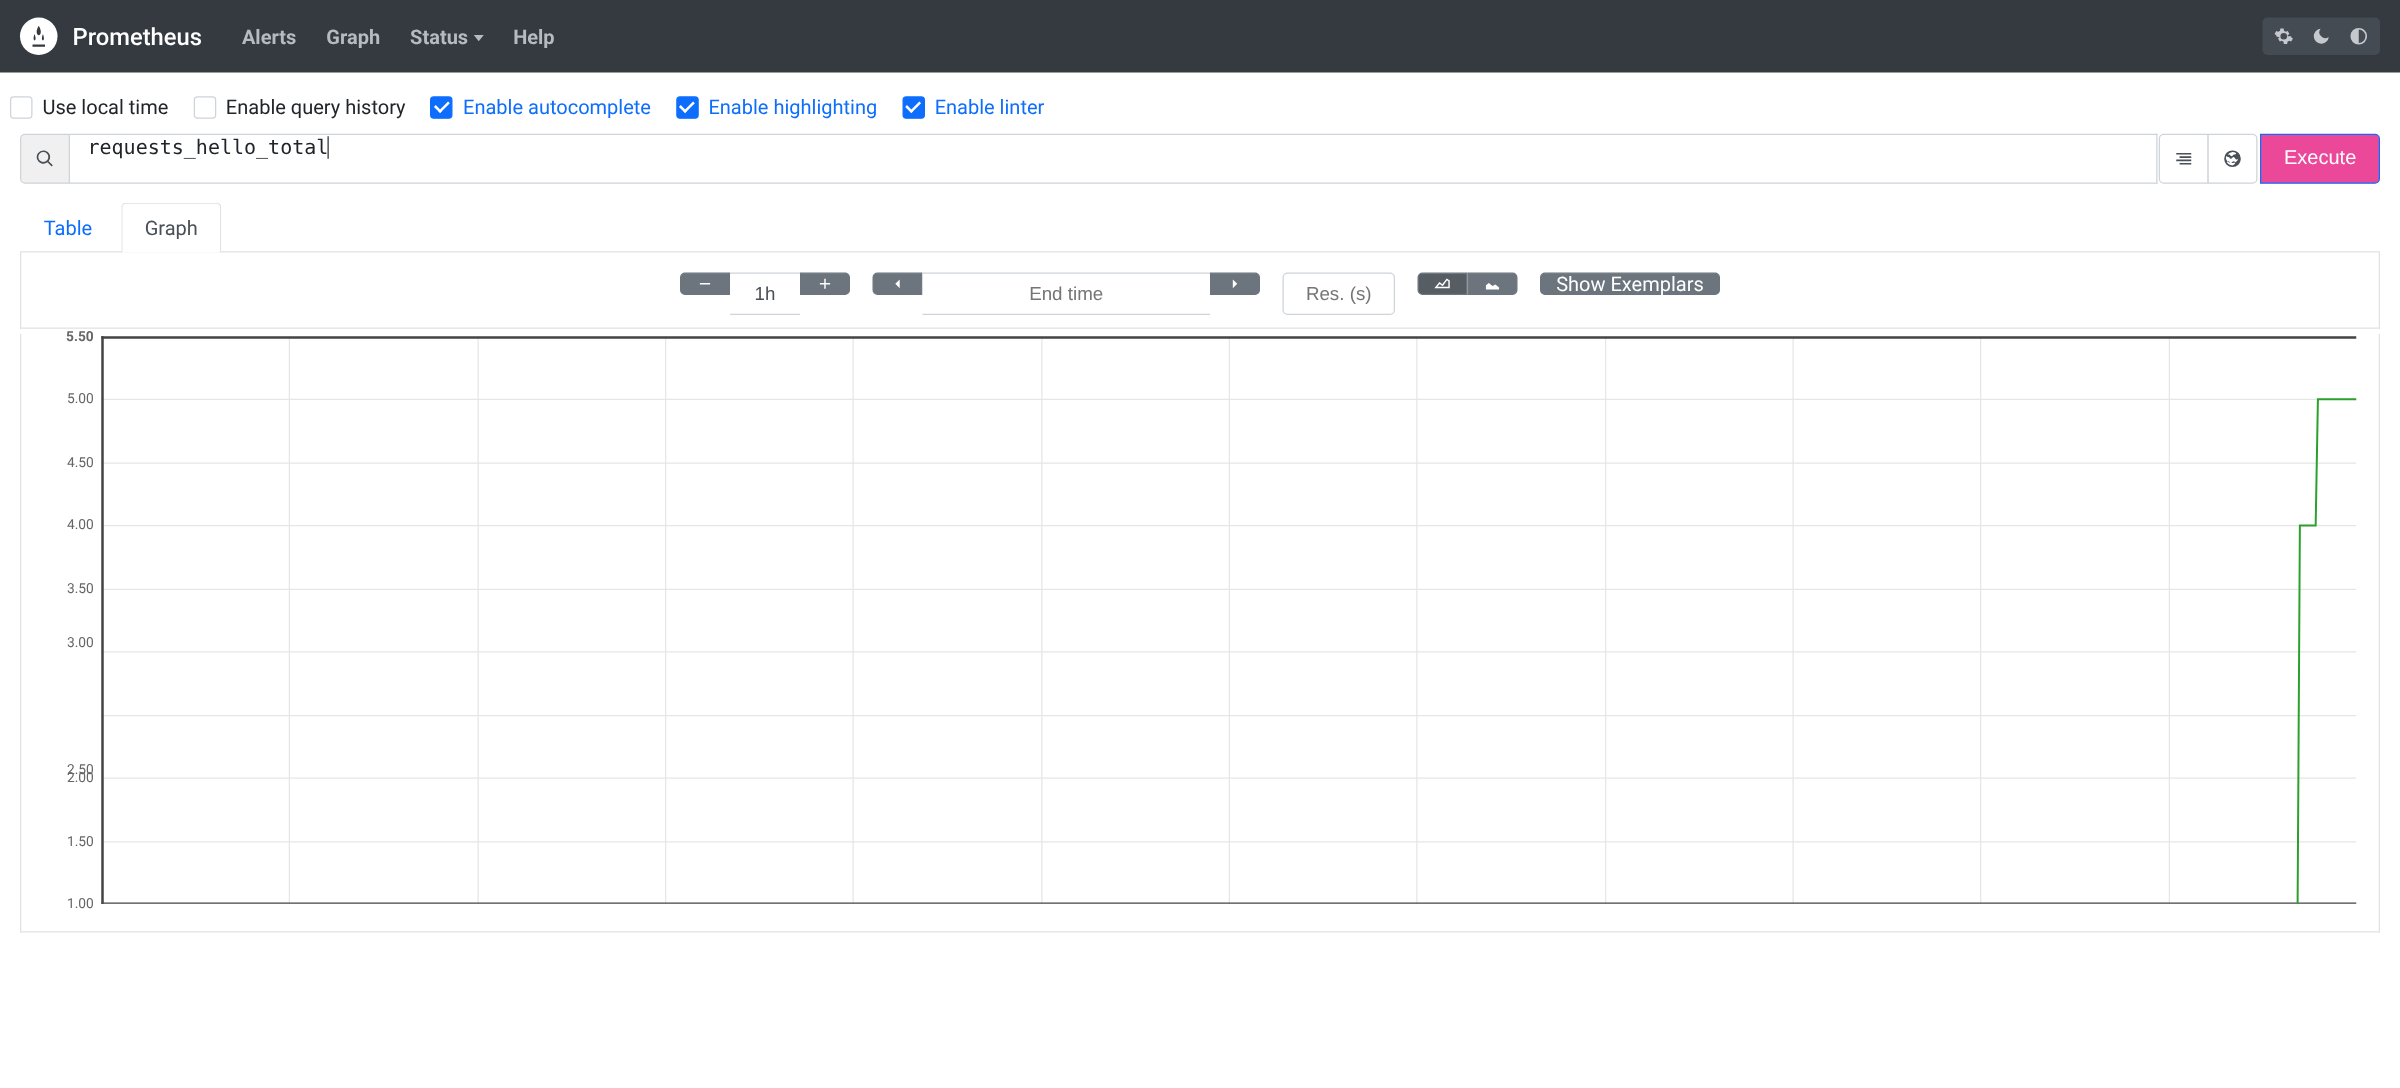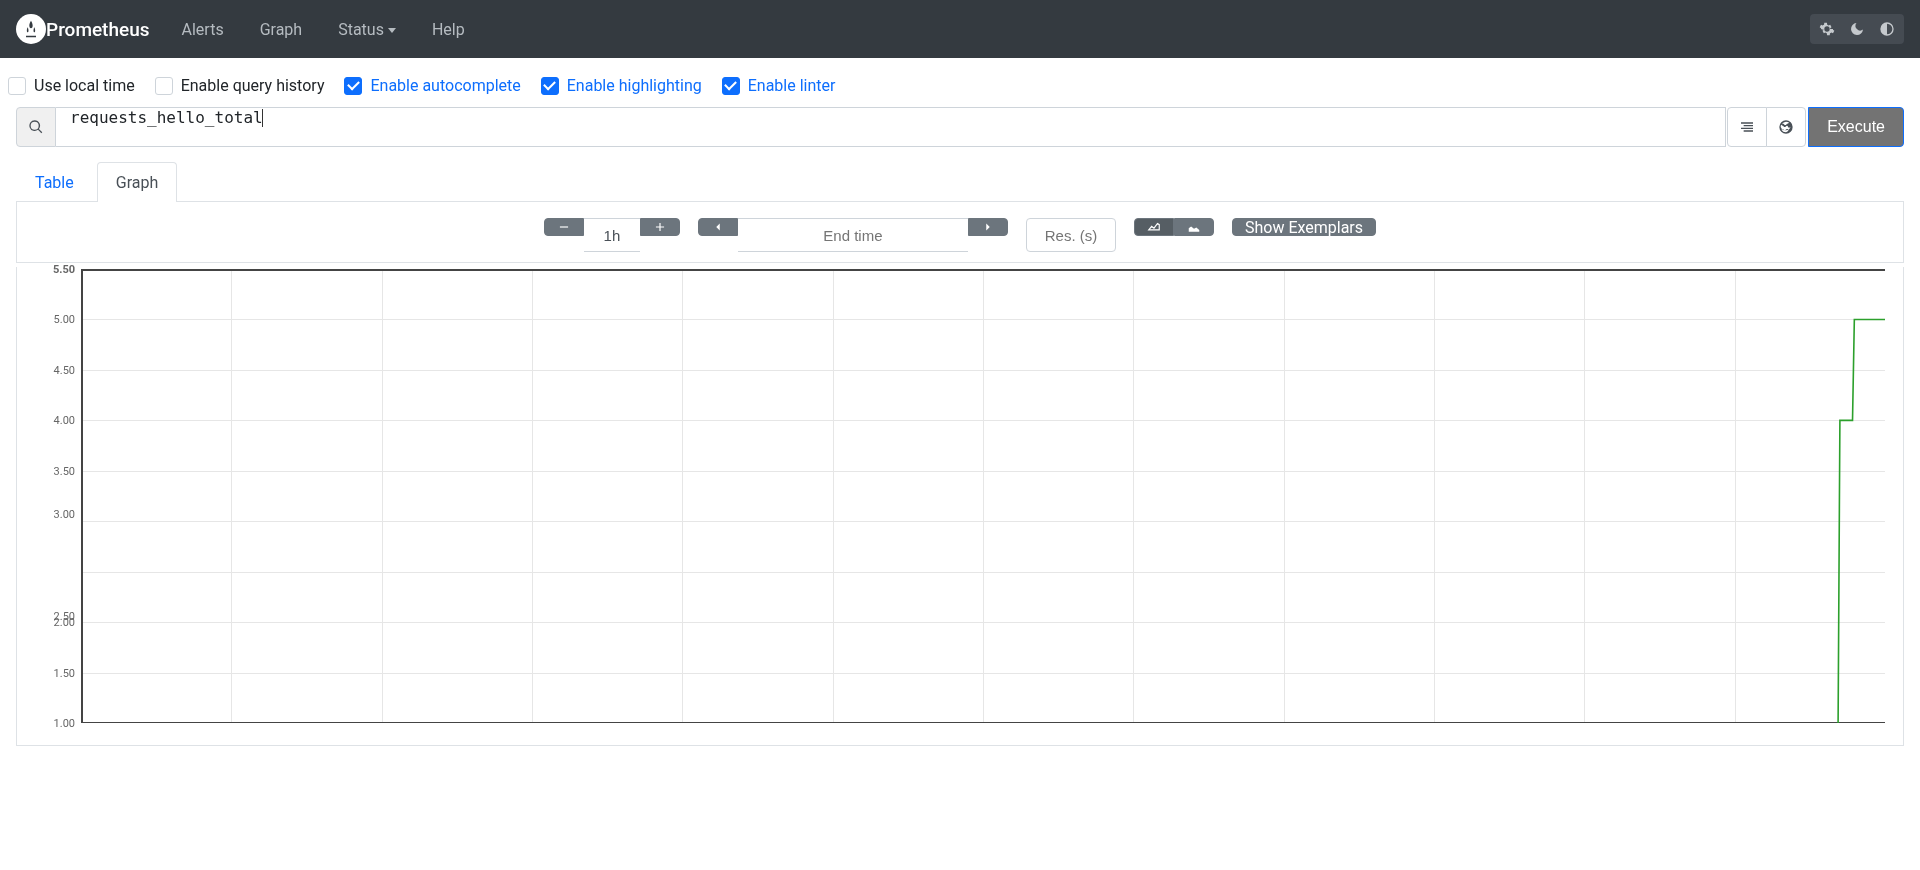--- a/index.html
+++ b/index.html
@@ -17,32 +17,32 @@
     background: #343a40;
     color: #fff;
     height: 58px;
     display: flex;
     align-items: center;
     padding: 0 16px;
   }
   .brand {
     display: flex;
     align-items: center;
-    gap: 0;
+    gap: 12px;
     margin-right: 20px;
   }
   .brand-logo {
     width: 30px; height: 30px;
     border-radius: 50%;
     background: #fff;
     display: flex; align-items: center; justify-content: center;
   }
   .brand-logo svg { width: 20px; height: 20px; fill: #343a40; }
   .brand-name { font-size: 19px; font-weight: 500; color: #fff; }
-  .nav-links { display: flex; gap: 12px; }
+  .nav-links { display: flex; gap: 0; font-weight: bold; }
   .nav-link {
     color: #b5bbc0;
     padding: 8px 12px;
     font-size: 16px;
     cursor: pointer;
     display: flex;
     align-items: center;
     gap: 4px;
   }
   .nav-caret {
@@ -133,21 +133,21 @@
   .q-btn {
     border: 1px solid #ced4da;
     background: #fff;
     width: 40px;
     display: flex; align-items: center; justify-content: center;
     cursor: pointer;
     margin-left: -1px;
   }
   .q-btn svg { width: 16px; height: 16px; fill: #495057; }
   .q-exec {
-    background: #737373;
+    background: #ec4899;
     color: #fff;
     border: 1px solid #0d6efd;
     border-radius: 0 4px 4px 0;
     padding: 0 18px;
     font-size: 16px;
     cursor: pointer;
     margin-left: 2px;
   }
 
   

